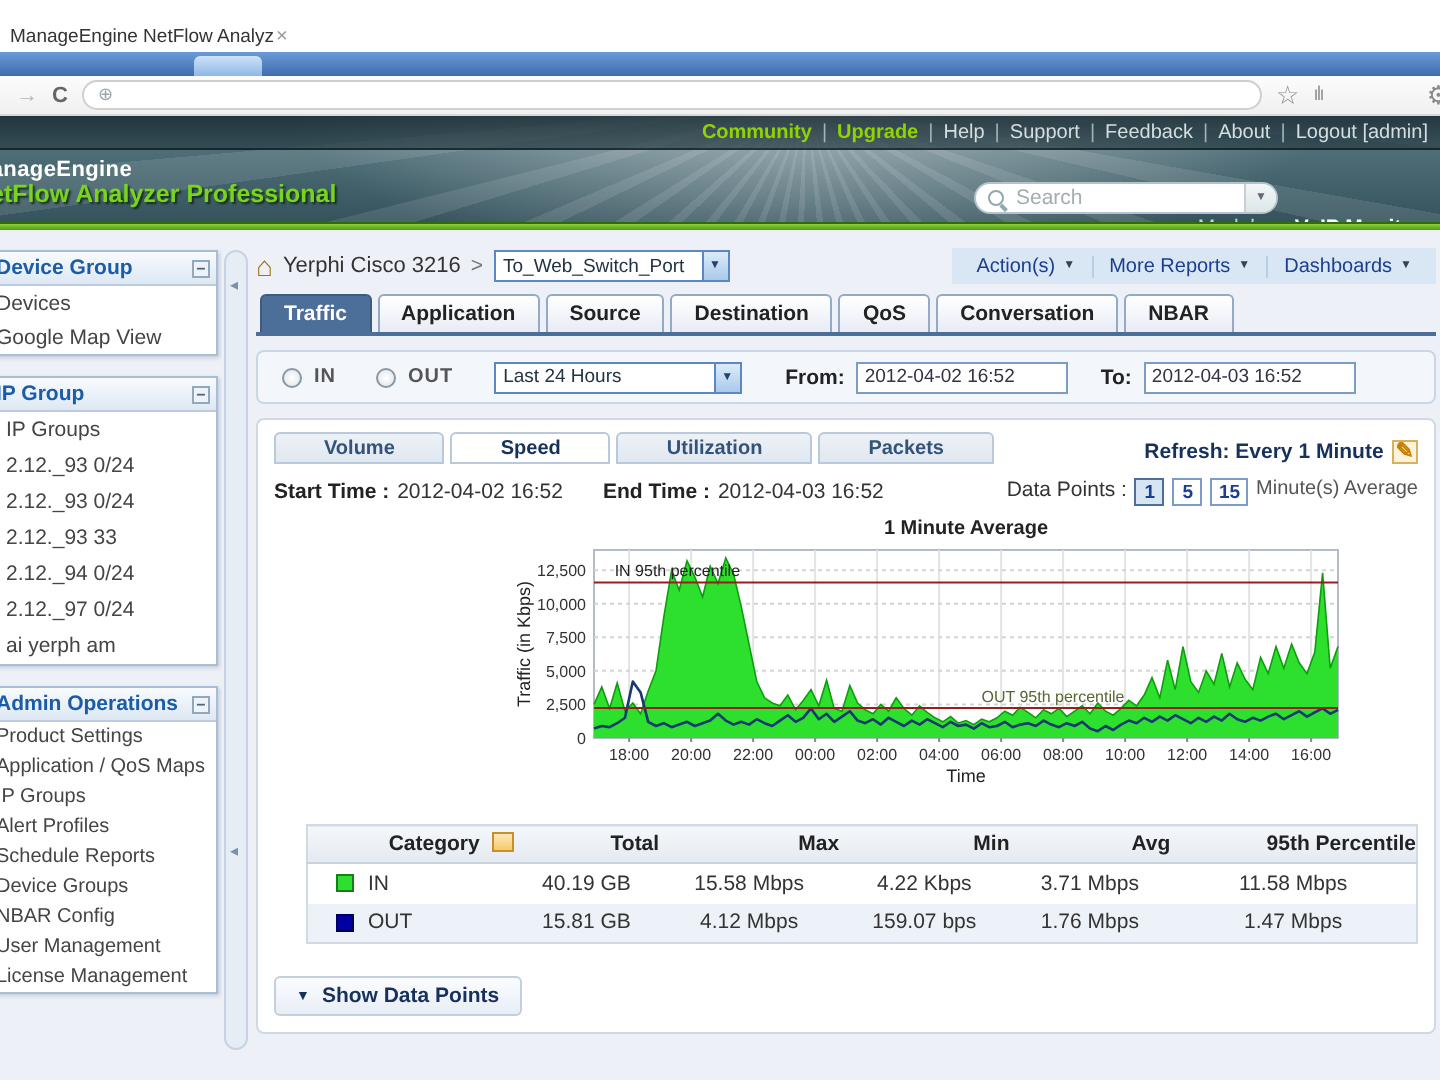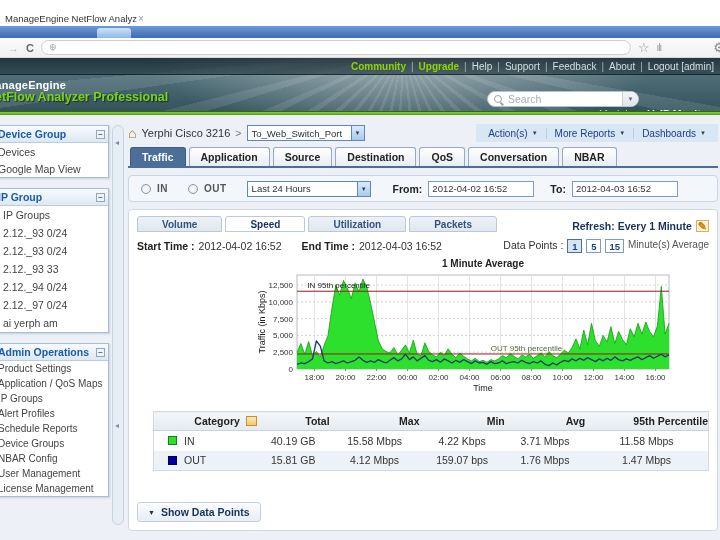--- a/index.html
+++ b/index.html
@@ -99,21 +99,21 @@
   svg text{font-family:"Liberation Sans",sans-serif}
 
   .traffic-table{margin:12px 0 0 16px;width:556px;border-collapse:collapse;border:1px solid #d0d9e4}
   .traffic-table th{background:linear-gradient(#f4f7fa,#e4eaf1);border-bottom:1px solid #c9d3de;font-weight:bold;color:#222;height:19px;text-align:right;font-size:10.5px}
   .traffic-table td{height:20px;text-align:center;color:#333;font-size:10.5px}
   tr.alt{background:#edf2f8}
   .cat-cell{display:flex;align-items:center;gap:7px;padding-left:14px}
   .swatch{width:9px;height:9px;border:1px solid rgba(0,0,0,.45);flex:none}
   .export-icon{display:inline-block;width:11px;height:10px;background:linear-gradient(#fde9b8,#f6c96a);border:1px solid #c98f2a;margin-left:6px;vertical-align:-1px;cursor:pointer}
 
-  .show-points{margin-top:31px;display:inline-flex;align-items:center;gap:6px;padding:3px 10px;border:1px solid #c2cfdf;border-radius:3px;background:linear-gradient(#fbfcfe,#e8eef6);font-weight:bold;color:#16325c;cursor:pointer}
+  .show-points{margin-top:16px;display:inline-flex;align-items:center;gap:6px;padding:3px 10px;border:1px solid #c2cfdf;border-radius:3px;background:linear-gradient(#fbfcfe,#e8eef6);font-weight:bold;color:#16325c;cursor:pointer}
   .show-caret{font-size:7px}
 </style>
 </head>
 <body>
 
 <div id="browser">
   <div class="tab-row">
     <div class="tab">
       <span>ManageEngine NetFlow Analyz</span>
       <span class="tab-close">×</span>

